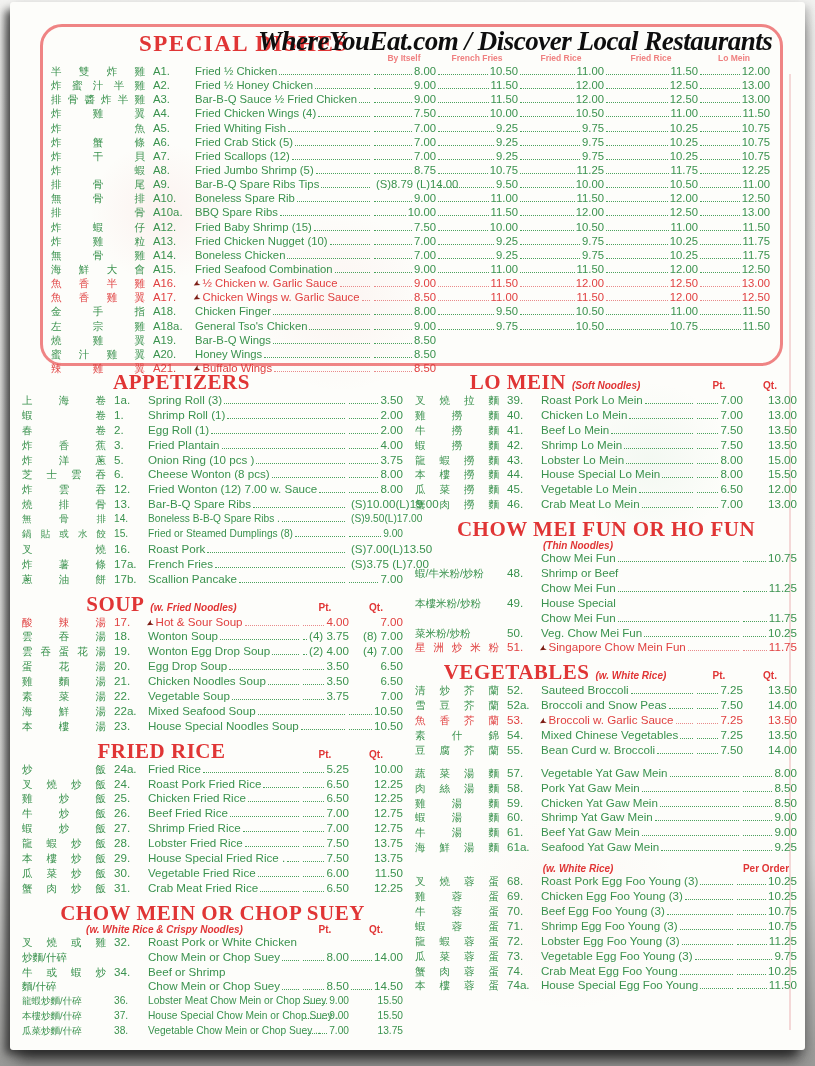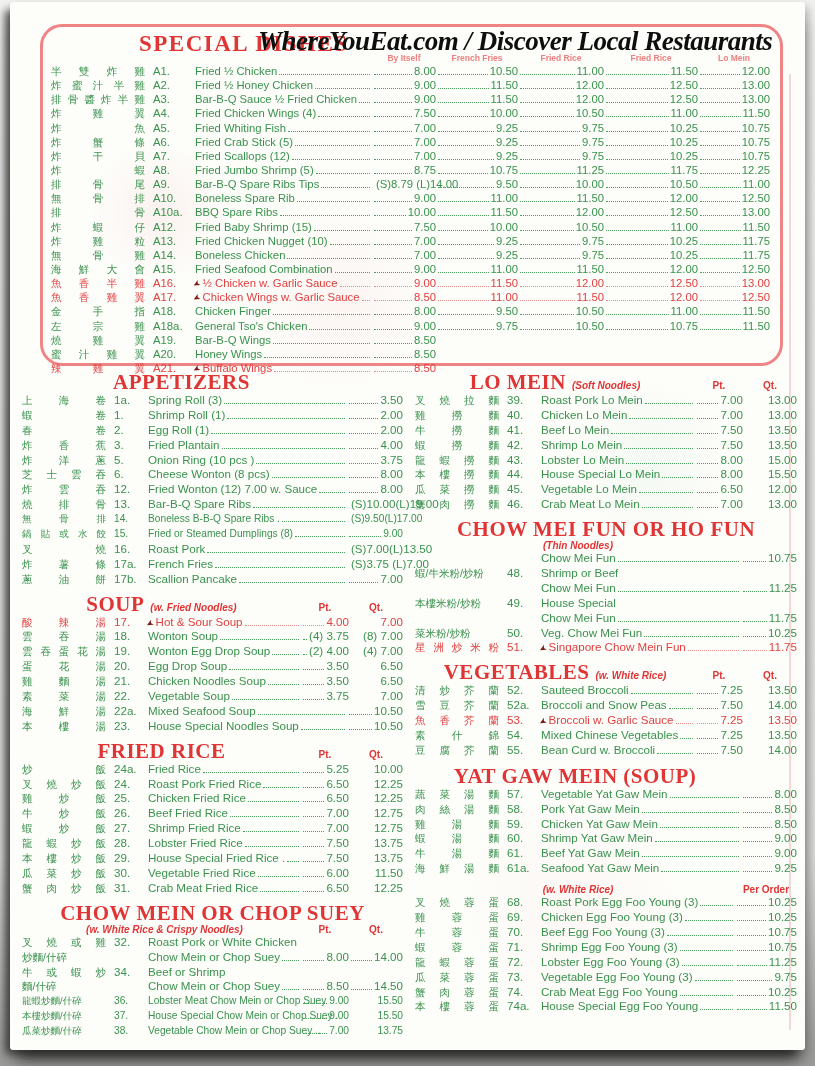--- a/index.html
+++ b/index.html
@@ -1818,26 +1818,20 @@
             <div class="pr ">
               <span class="lead"></span>
               <span class="v">7.50</span>
             </div>
             <div class="pr">
               <span class="v">14.00</span>
             </div>
           </div>
         </section>
         <section class="sec" style="margin-top: 8px;">
-          <div class="hgrid1">
-            <div class="hcenter">
-              <span class="sec-title">YAT GAW MEIN (SOUP)</span>
-            </div>
-            <div class="ptqt"></div>
-          </div>
           <div class="it-row g1">
             <div class="cn">
               <span>蔬</span>
               <span>菜</span>
               <span>湯</span>
               <span>麵</span>
             </div>
             <div class="num">57.</div>
             <div class="nm">
               <span class="t">Vegetable Yat Gaw Mein</span>

